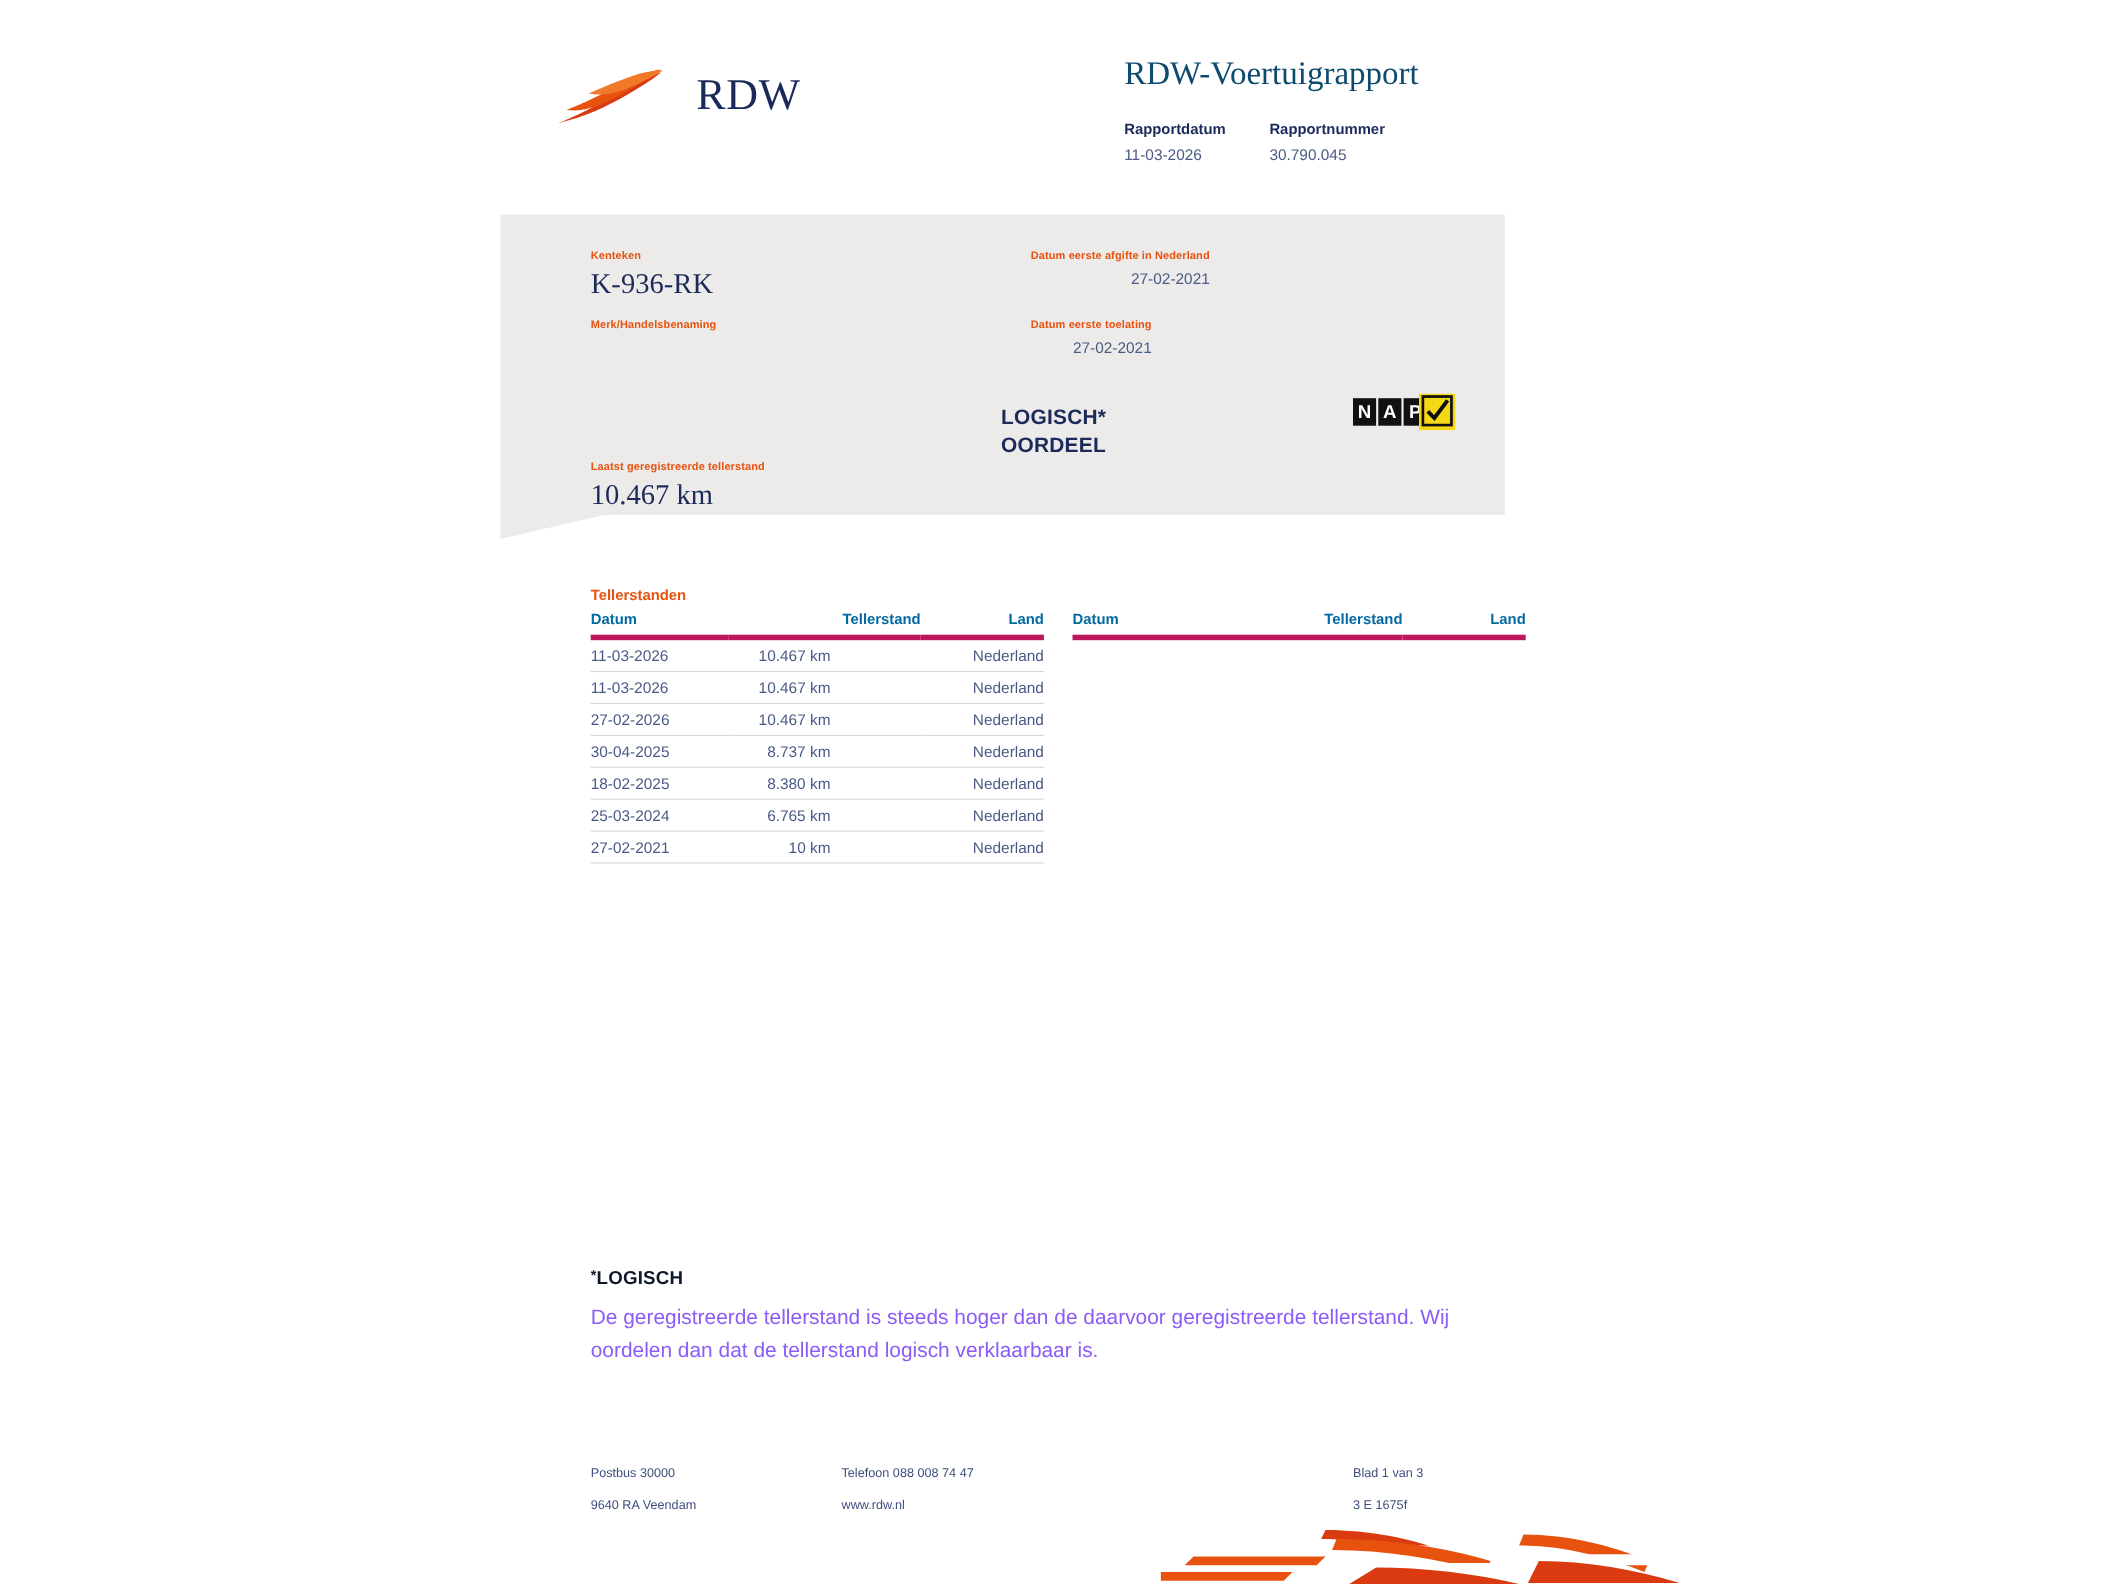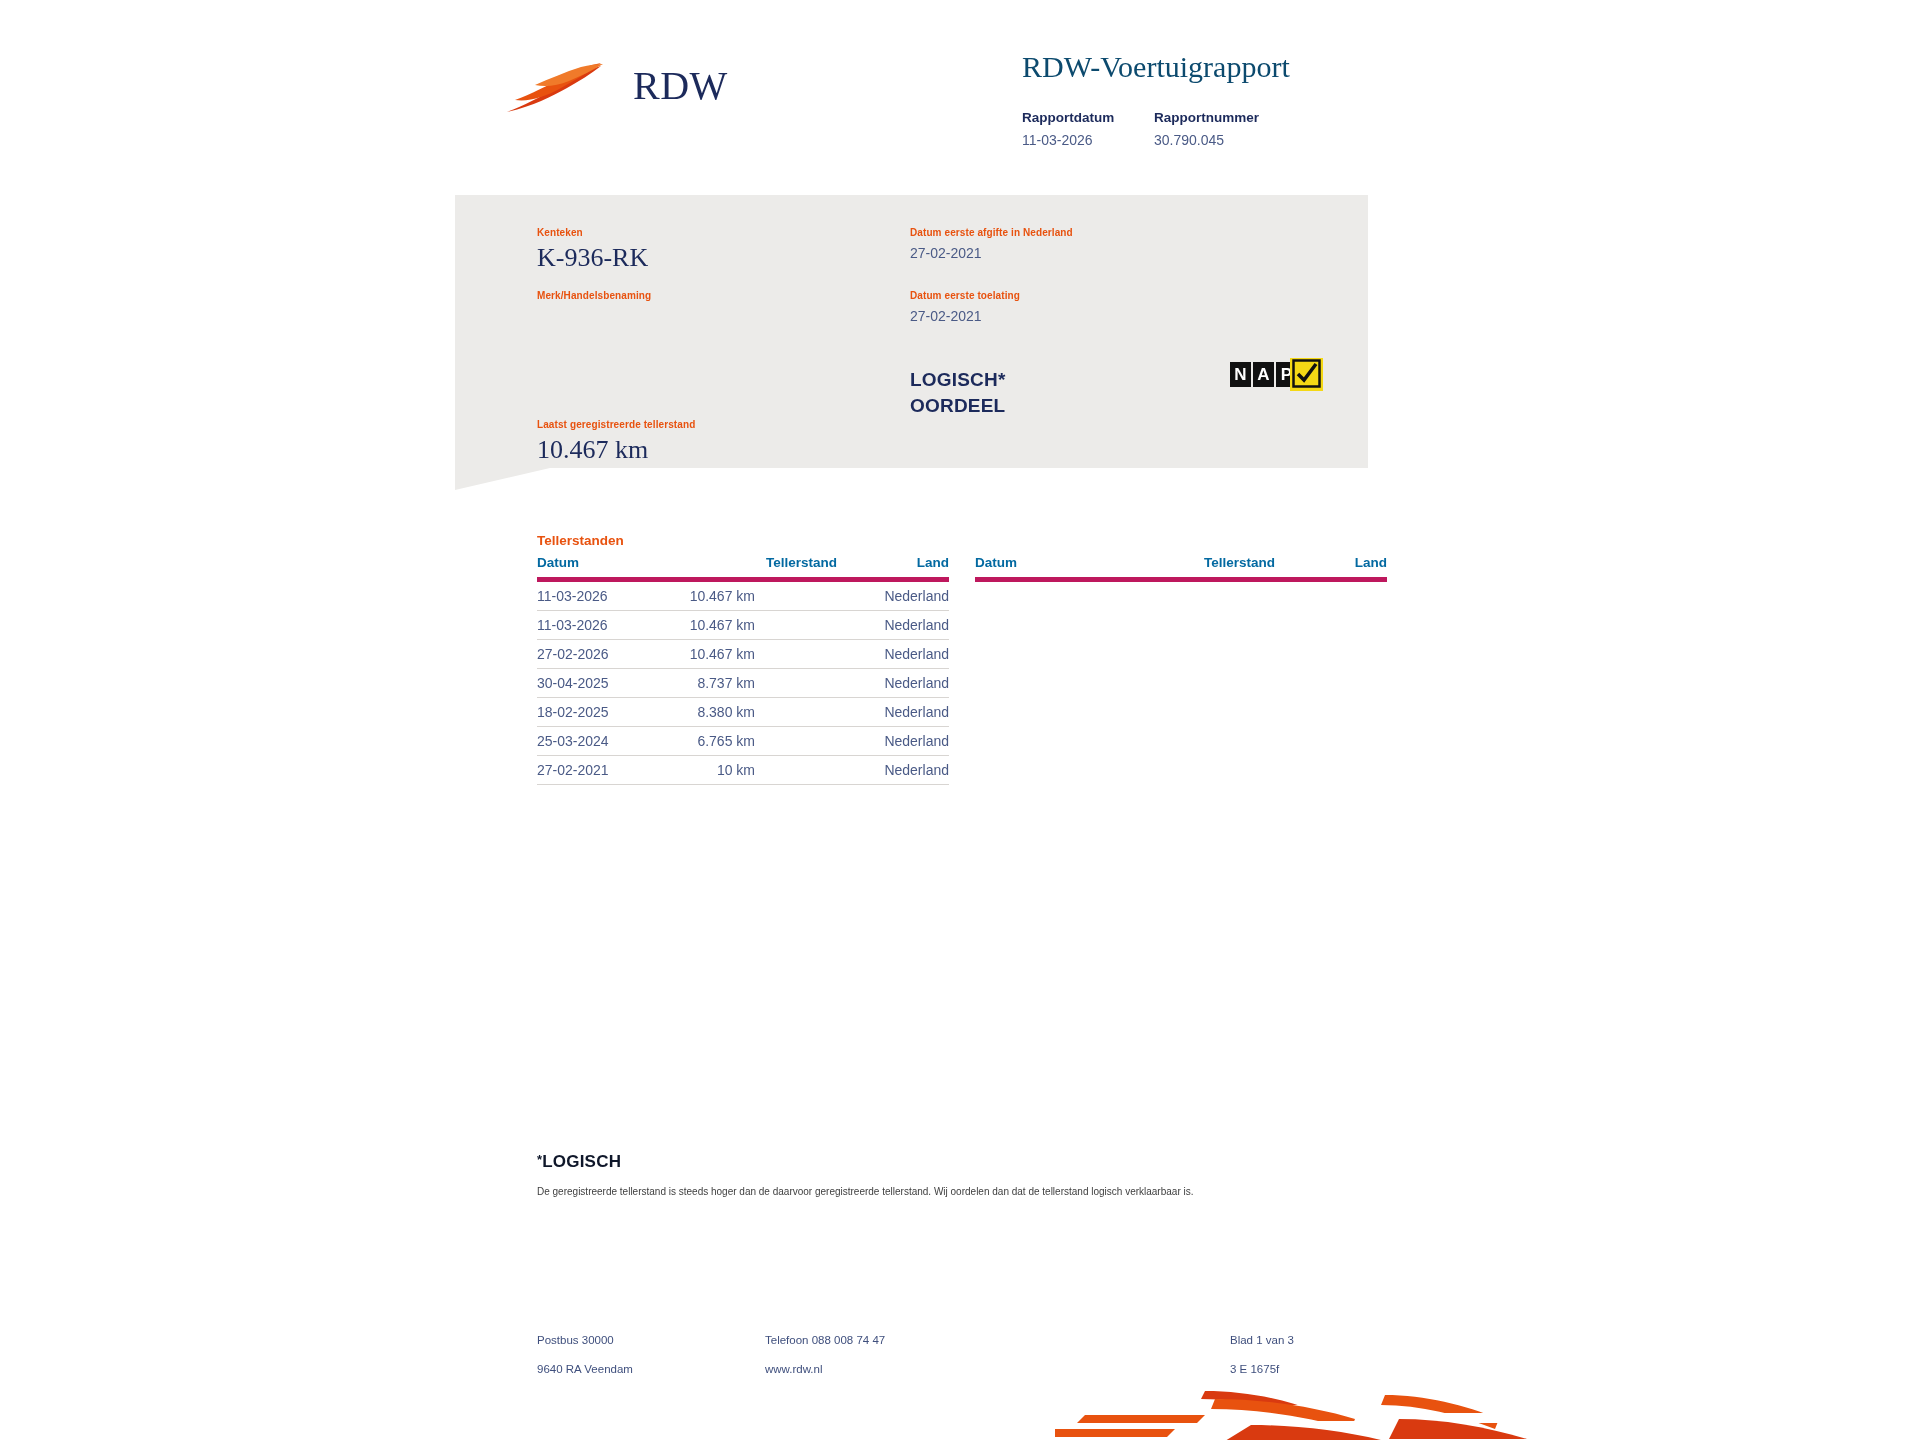--- a/index.html
+++ b/index.html
@@ -105,21 +105,21 @@
     font-size: 26px;
     margin-top: 5px;
     line-height: 1.14;
   }
   .field-value-small {
     color: #4a5a86;
     font-size: 14px;
     margin-top: 7px;
   }
   .p-left { position: absolute; left: 82px; }
-  .p-right { position: absolute; left: 455px; }
+  .p-right { position: absolute; left: 482px; text-align: right; }
 
   .verdict {
     position: absolute;
     left: 455px;
     top: 172px;
     font-size: 19px;
     font-weight: bold;
     color: #1c2a5b;
     line-height: 1.36;
     letter-spacing: 0.2px;
@@ -210,22 +210,22 @@
   }
   .footnote-title {
     font-size: 17px;
     font-weight: bold;
     color: #0f172a;
     letter-spacing: 0.2px;
   }
   .footnote-title .star { font-size: 13px; vertical-align: top; }
   .footnote-body {
     margin-top: 12px;
-    font-size: 10px;
-    color: #404040;
+    font-size: 19px;
+    color: #8b5cf6;
     line-height: 1.6;
     width: 790px;
   }
 
   
   .footer { position: absolute; left: 0; top: 1334px; width: 1920px; font-size: 11.5px; color: #3f4f7d; }
   .footer .f-col { position: absolute; top: 0; }
   .footer .f1 { left: 537px; }
   .footer .f2 { left: 765px; }
   .footer .f3 { left: 1230px; width: 157px; text-align: left; }

